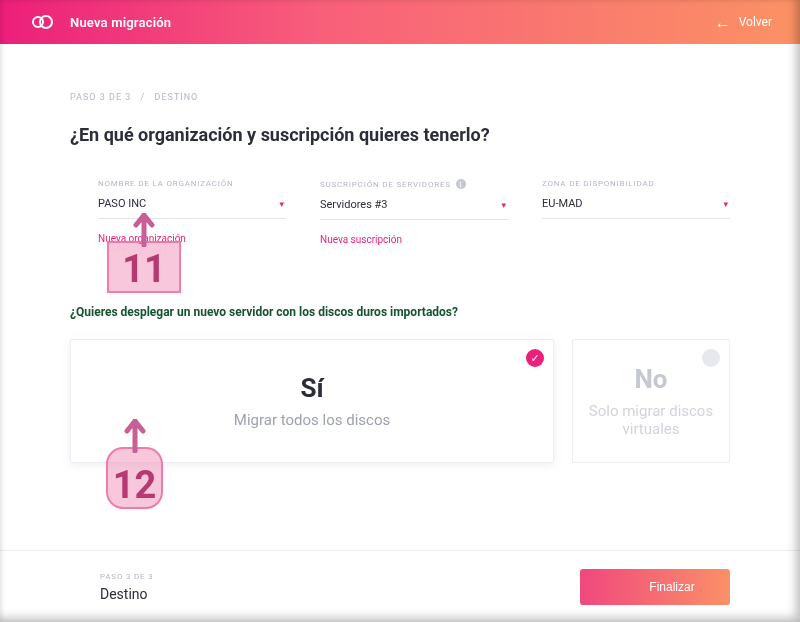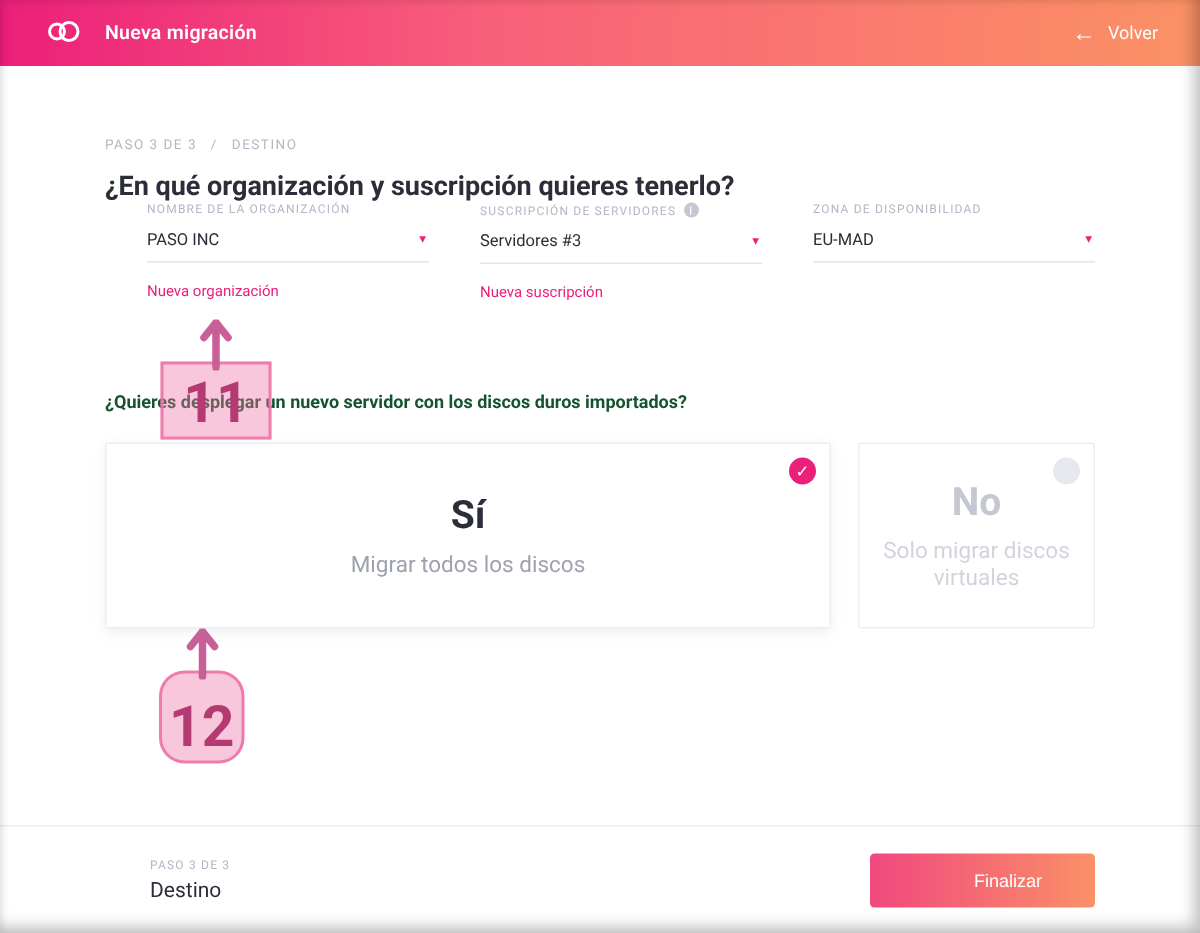--- a/index.html
+++ b/index.html
@@ -12,23 +12,23 @@
     display: flex; align-items: center; justify-content: space-between;
     padding: 13px 28px; color: #fff;
   }
   .topbar .left { display: flex; align-items: center; gap: 12px; }
   .topbar .brand { font-size: 22px; }
   .topbar .title { font-size: 13px; font-weight: 600; letter-spacing: .2px; }
   .topbar .back { font-size: 12px; display: flex; align-items: center; gap: 8px; cursor: pointer; }
   .topbar .back .arr { font-size: 16px; }
 
   .content { padding: 48px 70px 0 70px; }
-  .breadcrumb { font-size: 9px; letter-spacing: 1px; color: #b3b7c5; text-transform: uppercase; margin-bottom: 12px; }
+  .breadcrumb { font-size: 9px; letter-spacing: 1px; color: #b3b7c5; text-transform: uppercase; margin-bottom: 22px; }
   .breadcrumb .sep { margin: 0 6px; }
-  h1.q { font-size: 18px; font-weight: 700; color: #2b2d38; }
+  h1.q { font-size: 18px; font-weight: 700; color: #2b2d38; margin-bottom: 34px; }
 
   .selects { display: flex; gap: 34px; padding-left: 28px; }
   .sel { flex: 1; }
   .sel .lbl { font-size: 8px; letter-spacing: .8px; color: #b3b7c5; text-transform: uppercase; margin-bottom: 9px; display: flex; align-items: center; gap: 5px; }
   .sel .info { width: 10px; height: 10px; border-radius: 50%; background: #c5c8d2; color: #fff; font-size: 8px; display: inline-flex; align-items: center; justify-content: center; }
   .sel .box {
     display: flex; justify-content: space-between; align-items: center;
     border-bottom: 1px solid #e2e4eb; padding: 0 2px 8px 0;
     font-size: 11px; color: #2b2d38; cursor: pointer;
   }

